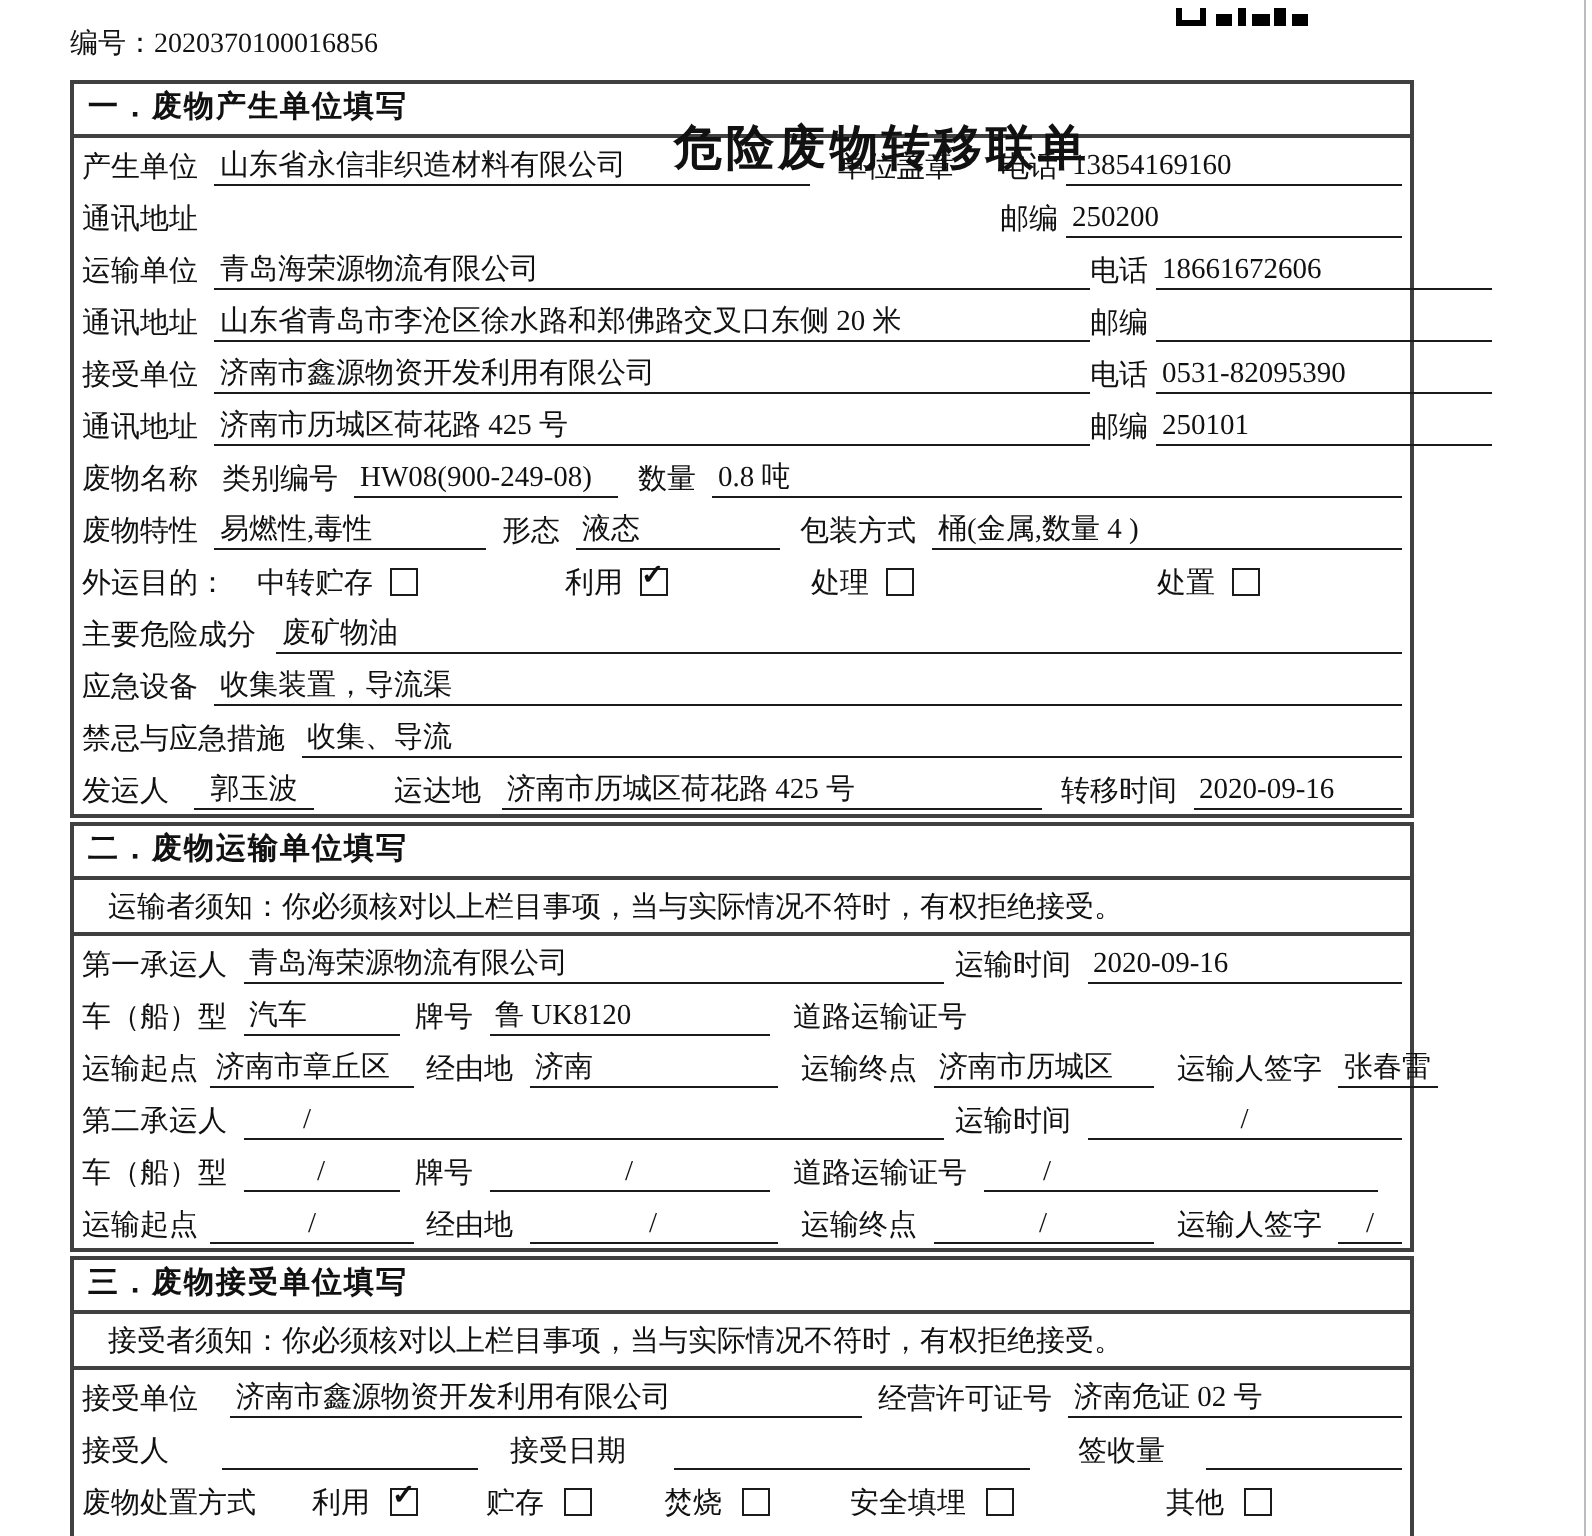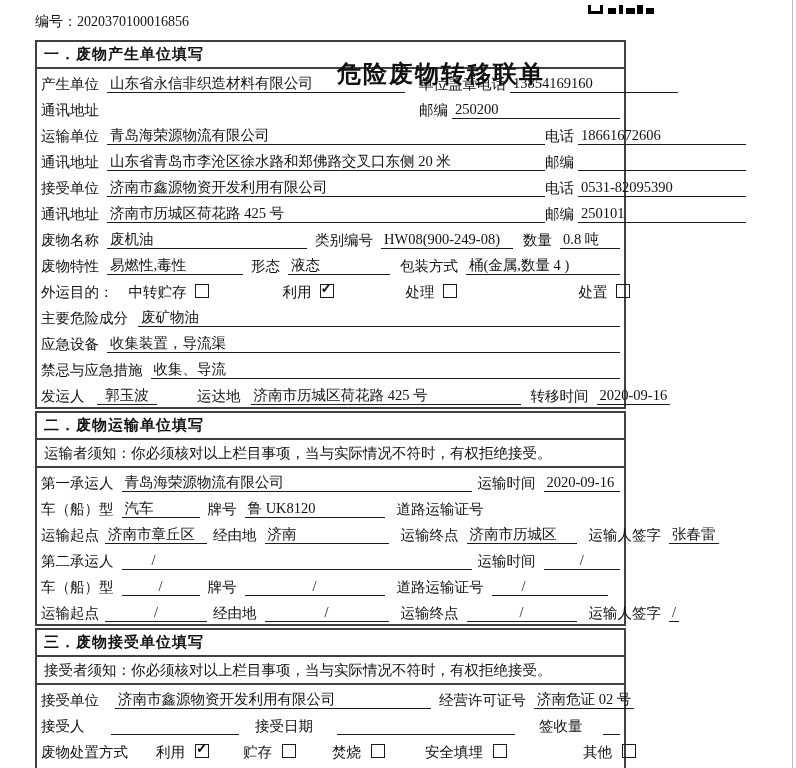--- a/index.html
+++ b/index.html
@@ -3,24 +3,24 @@
 <meta charset="utf-8">
 <style>
   html,body{margin:0;padding:0;background:#fff;}
   .page{position:relative;width:796px;height:768px;background:#ffffff;overflow:hidden;
         font-family:"Liberation Serif","DejaVu Serif",serif;color:#111;}
   .edge{position:absolute;left:792px;top:0;width:1px;height:768px;background:#bcbcbc;}
   .top{position:relative;height:40px;}
   .serial{position:absolute;left:35px;top:13px;font-size:14px;white-space:nowrap;}
   .title{position:absolute;left:337px;top:14px;font-size:24px;font-weight:bold;letter-spacing:2px;white-space:nowrap;margin-top:44px;}
   .qr{position:absolute;left:588px;top:0;}
-  .sec{margin:0 0 2px 35px;width:591px;border:2px solid #404040;box-sizing:border-box;background:#fff;}
+  .sec{margin:0 0 2px 35px;width:672px;border:2px solid #404040;box-sizing:border-box;background:#fff;}
   .sec-h{height:25px;line-height:24px;font-weight:bold;font-size:15px;padding-left:7px;
          border-bottom:2px solid #404040;letter-spacing:1px;}
-  .notice{height:26px;display:flex;align-items:center;padding-left:7px;font-size:14.5px;
+  .notice{height:26px;display:flex;align-items:center;padding-left:17px;font-size:14.5px;
           border-bottom:2px solid #404040;}
   .row{height:24px;display:flex;align-items:flex-end;padding:0 4px 2px 4px;font-size:14.5px;line-height:18px;}
   .lbl{white-space:nowrap;flex:none;}
   .u{border-bottom:1px solid #1b1b1b;padding:0 3px;white-space:nowrap;flex:none;box-sizing:border-box;min-height:17px;}
   .grow{flex:1 1 auto;}
   .ctr{text-align:center;}
   .ind30{padding-left:30px;}
   .mr12{margin-right:12px;}
   .mla{margin-left:auto;}
   .ml4{margin-left:4px;}.ml6{margin-left:6px;}.ml8{margin-left:8px;}.ml10{margin-left:10px;}
@@ -103,21 +103,20 @@
 
     <div class="row">
       <span class="lbl w62">通讯地址</span>
       <span class="u w438 ml4">济南市历城区荷花路 425 号</span>
       <span class="lbl mla">邮编</span>
       <span class="u w168 ml4">250101</span>
     </div>
 
     <div class="row">
       <span class="lbl w62">废物名称</span>
-      <span class="u w200 ml4">废机油</span>
       <span class="lbl ml8">类别编号</span>
       <span class="u w132 ml8">HW08(900-249-08)</span>
       <span class="lbl ml10">数量</span>
       <span class="u grow ml8">0.8 吨</span>
     </div>
 
     <div class="row">
       <span class="lbl w62">废物特性</span>
       <span class="u w136 ml4">易燃性,毒性</span>
       <span class="lbl ml8">形态</span>

